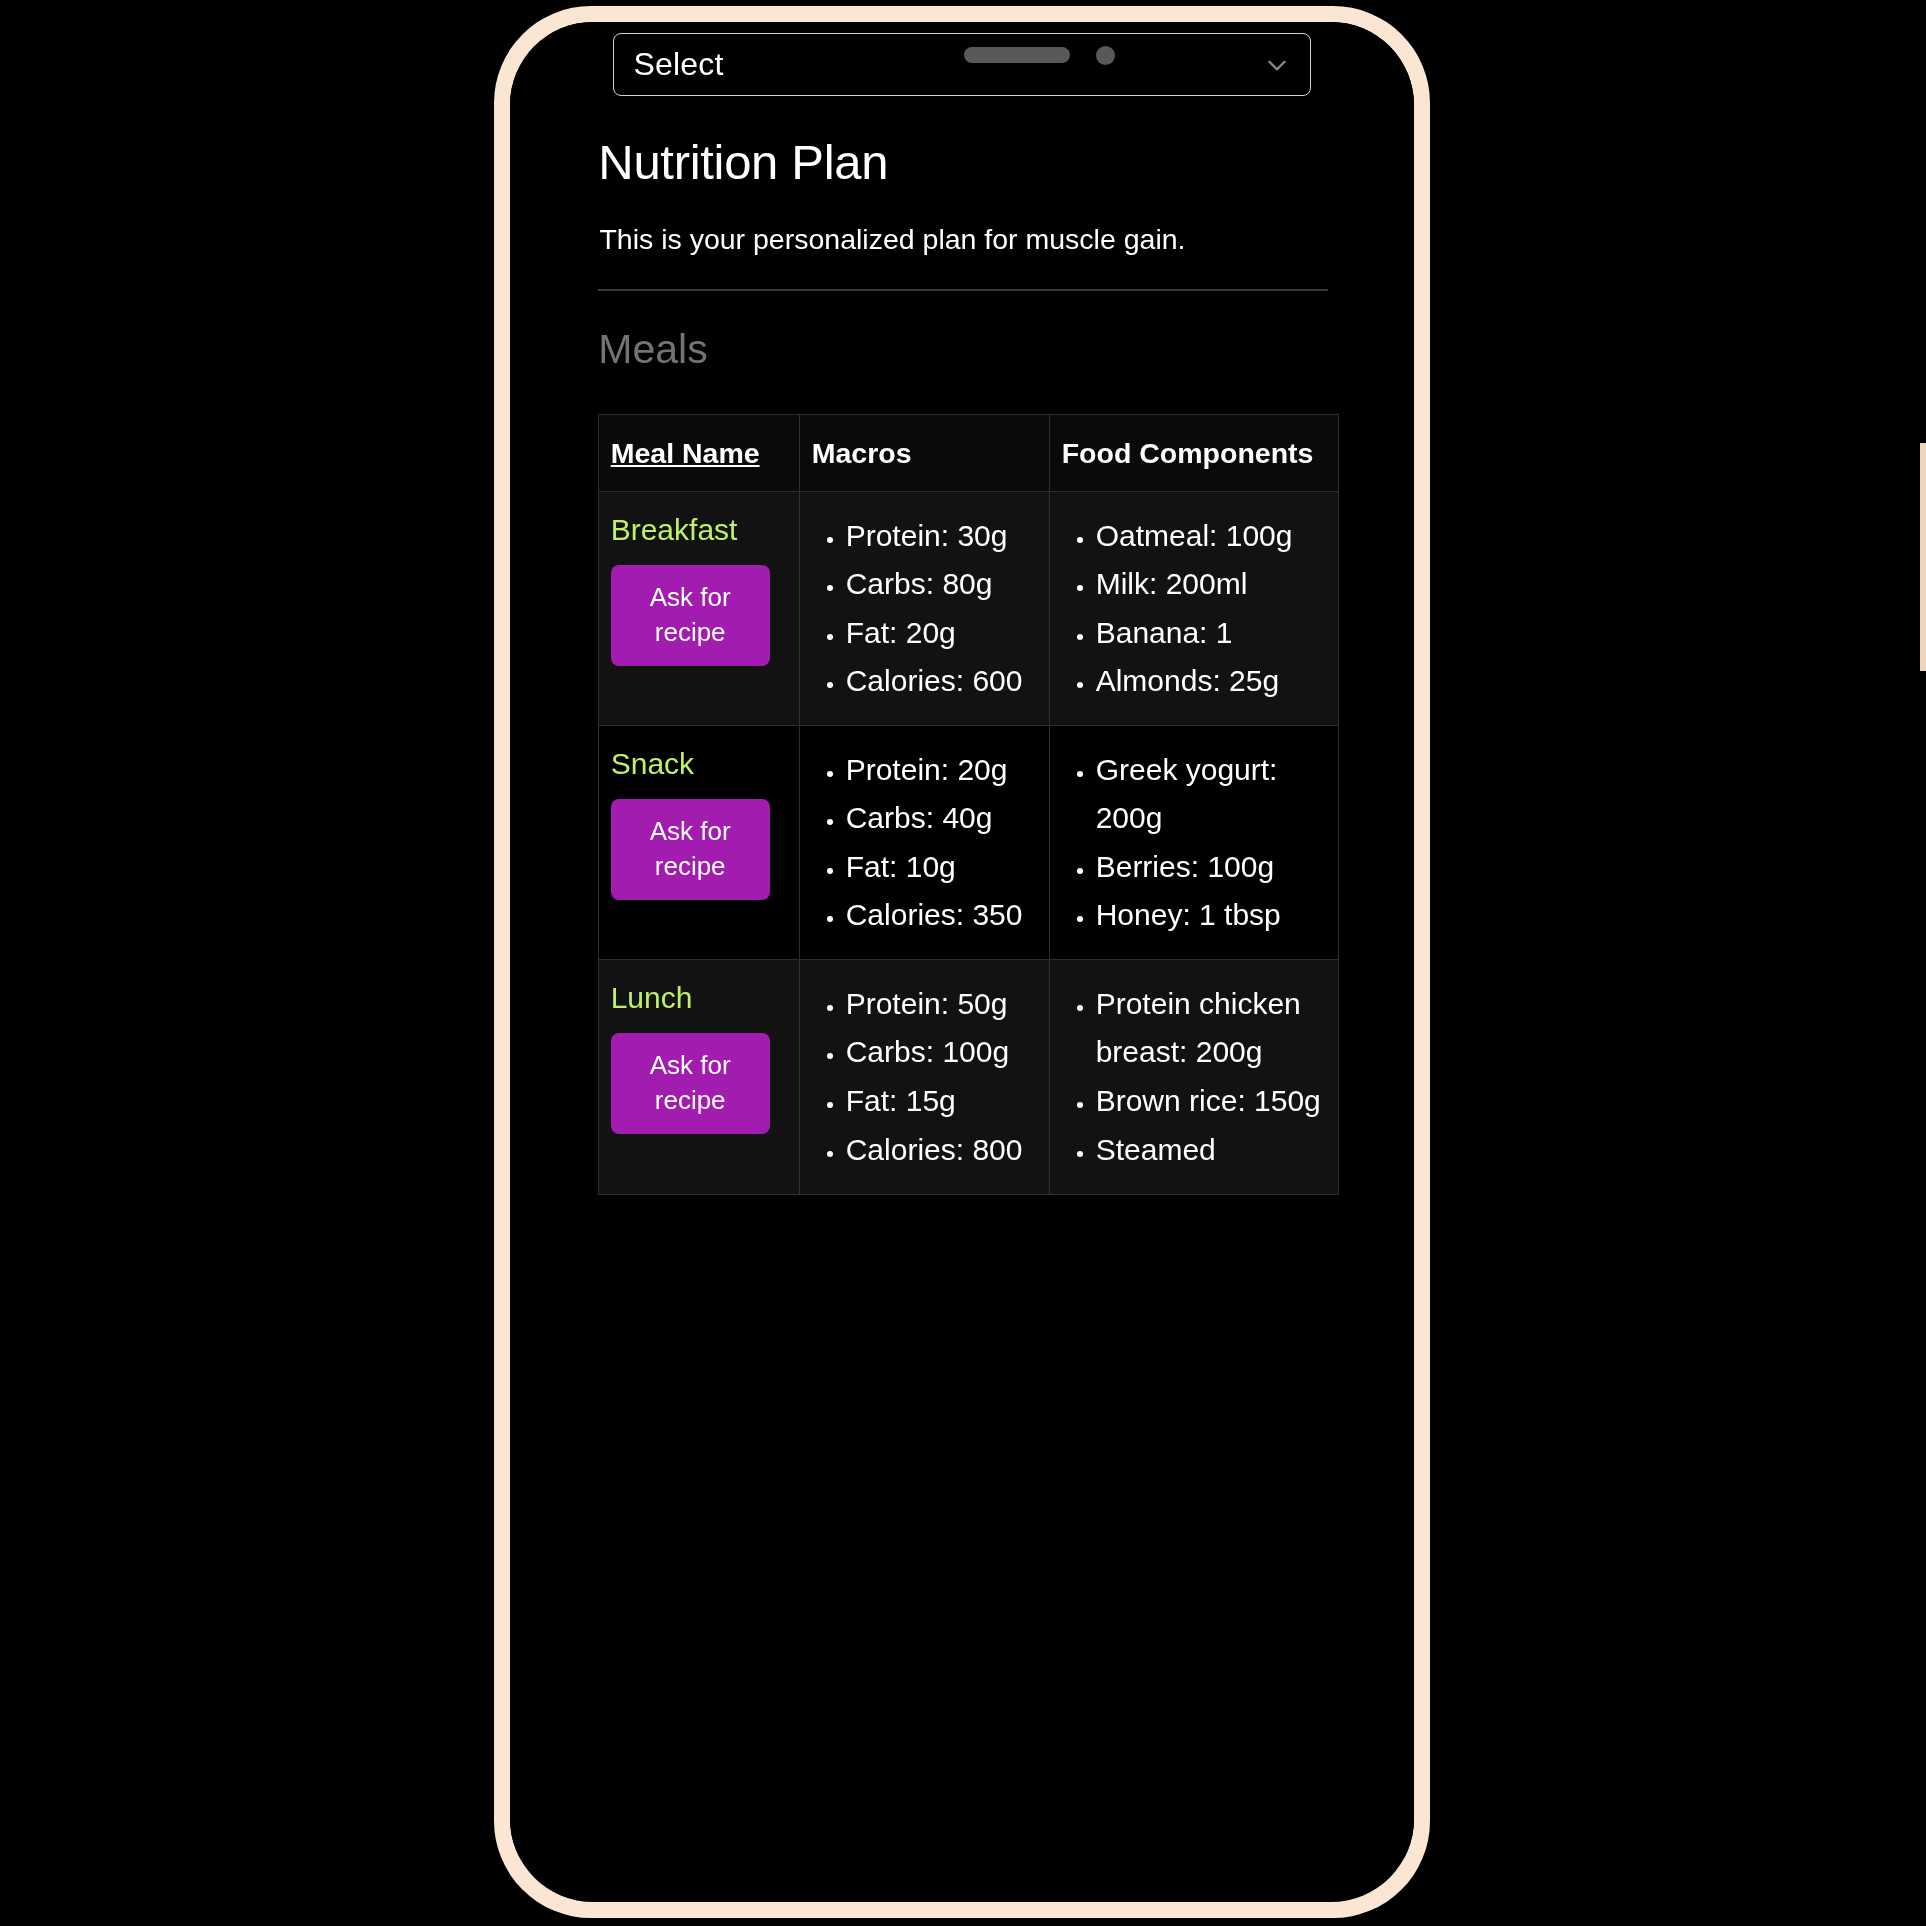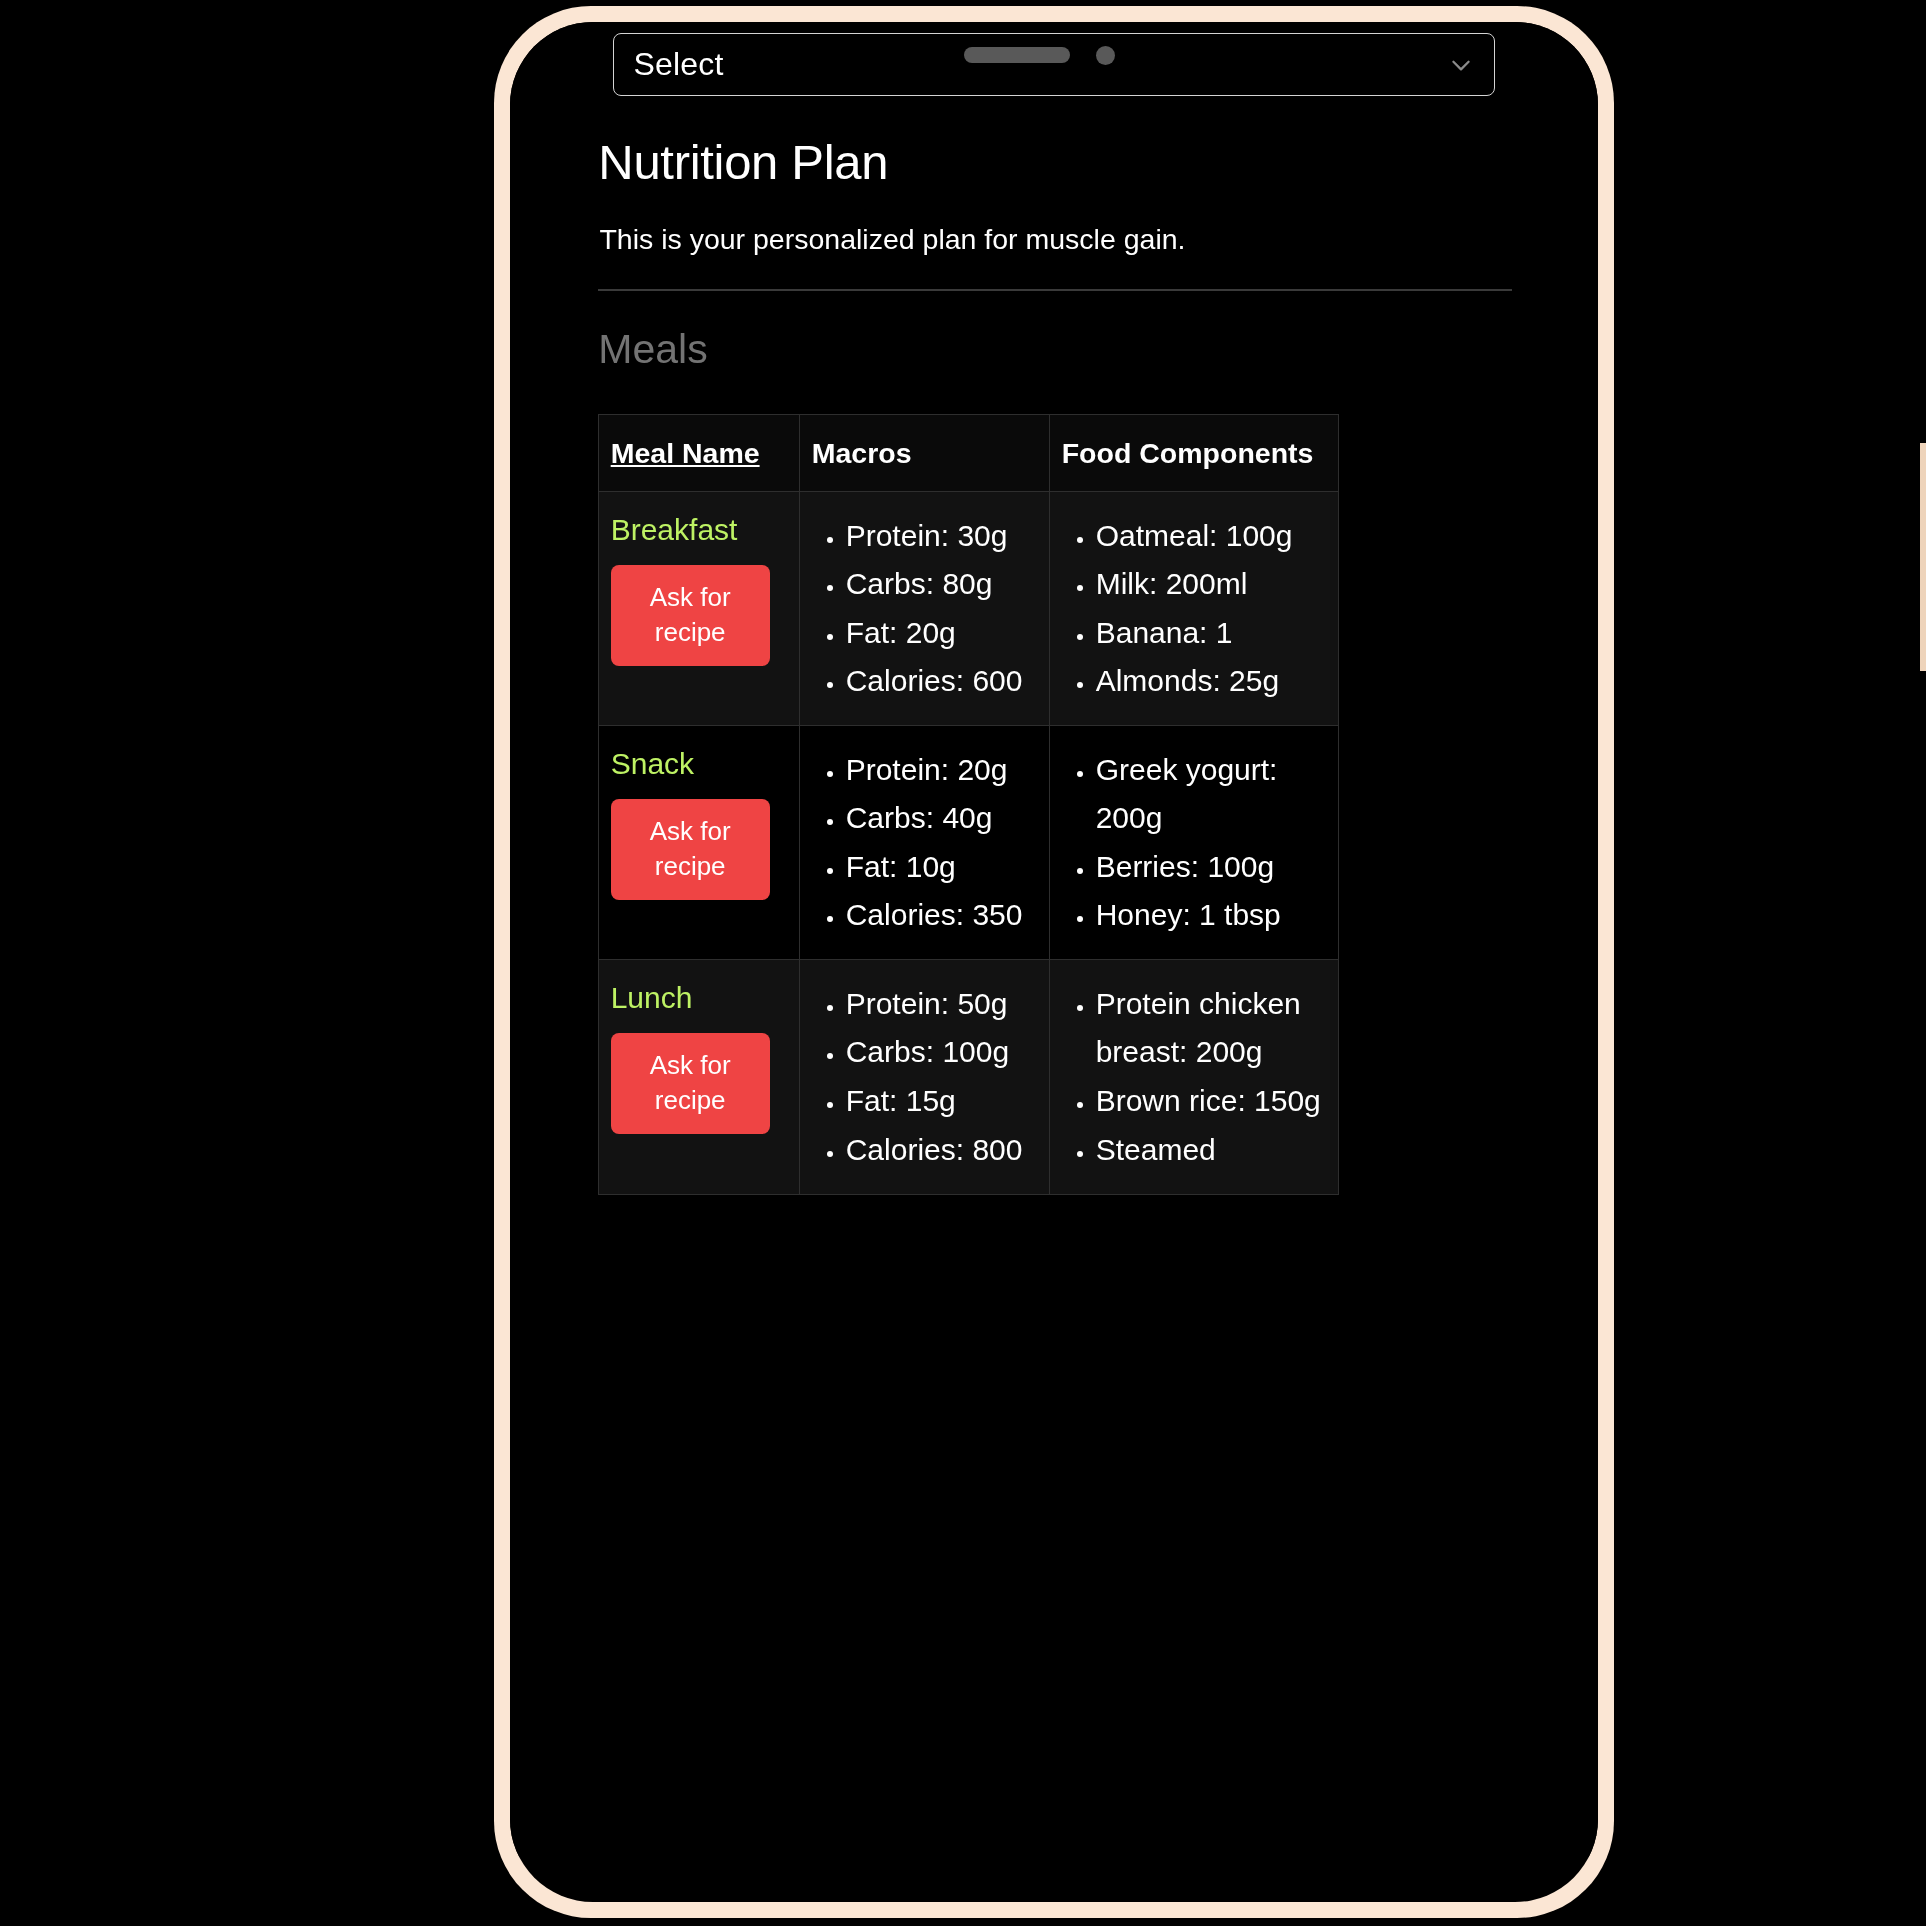--- a/index.html
+++ b/index.html
@@ -13,21 +13,21 @@
   body {
     font-family: "Liberation Sans", sans-serif;
     position: relative;
   }
 
   
   #phone-frame {
     position: absolute;
     left: 494px;
     top: 5.7px;
-    width: 1120px;
+    width: 936px;
     height: 1912px;
     background: #fbe6d4;
     border-radius: 97px;
     box-sizing: border-box;
     padding: 16px;
   }
   #phone-screen {
     position: relative;
     width: 100%;
     height: 100%;
@@ -196,21 +196,21 @@
   .meal-name {
     color: #bef264;
     font-size: 30px;
     line-height: 1.2;
     display: block;
   }
   .ask-recipe-btn {
     display: block;
     margin-top: 17px;
     width: 159px;
-    background: #ef4444;
+    background: #a21caf;
     color: #ffffff;
     font-size: 26px;
     line-height: 1.35;
     text-align: center;
     border: none;
     border-radius: 8px;
     padding: 15px 5.7px 16px 5.7px;
     font-family: "Liberation Sans", sans-serif;
     cursor: pointer;
     box-sizing: border-box;

